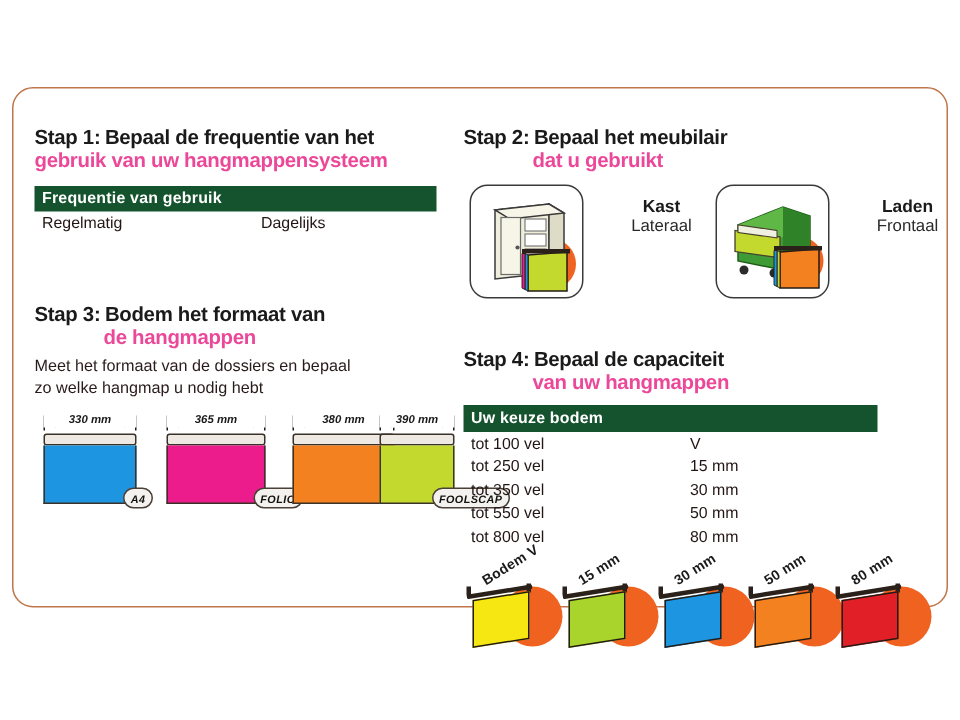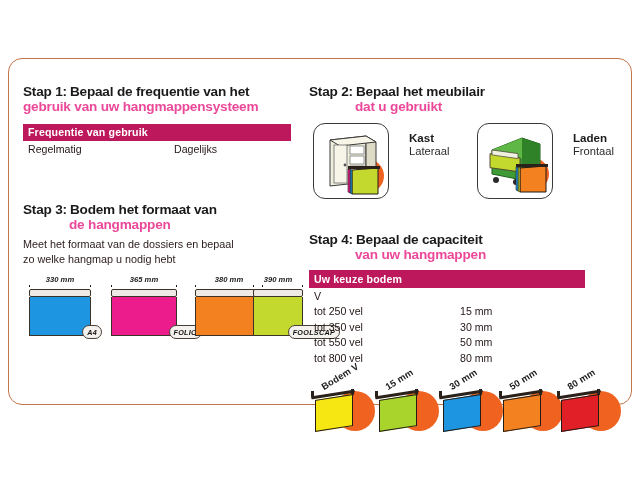--- a/index.html
+++ b/index.html
@@ -48,21 +48,21 @@
     font-size: 13.6px;
     color: #ec4899;
     line-height: 1.12;
     letter-spacing: -0.2px;
   }
   .indent-1 { padding-left: 0px; }
   .indent-2 { padding-left: 46px; }
 
   
   .band {
-    background: #be185d;
+    background: #14532d;
     color: #ffffff;
     font-weight: bold;
     font-size: 10.6px;
     letter-spacing: 0.15px;
     padding: 2.5px 0 3px 5px;
     display: flex;
   }
   .band .c1 { width: 146px; }
   .band .c2 { }
 
@@ -89,22 +89,23 @@
   .furn-box {
     width: 74px; height: 74px;
     border: 1.4px solid #3a3a3a;
     border-radius: 12px;
     background: #ffffff;
     position: relative;
     overflow: hidden;
   }
   .furn-label {
     position: absolute;
-    left: 96px; top: 8px;
+    left: 80px; top: 8px;
     width: 96px;
+    text-align: center;
   }
   .furn-label .t1 { font-weight: bold; font-size: 11.6px; color: #1a1a1a; }
   .furn-label .t2 { font-size: 11.2px; color: #2a2a2a; margin-top: 1px; }
 
   
   .folder-row { position: relative; height: 62px; margin-top: 9px; }
   .folder-item { position: absolute; top: 0; font-style: italic; }
   .dimbar { position: relative; height: 13px; }
   .dimbar .tick {
     position: absolute; top: 1px; width: 1.4px; height: 10px; background: #1a1a1a;
@@ -353,20 +354,21 @@
       <div class="step-head">
         <span class="num">Stap 4:</span><span class="ttl">Bepaal de capaciteit</span>
       </div>
       <div class="head-line2 indent-2">van uw hangmappen</div>
 
       <div style="margin-top:8px;width:276px;">
         <div class="band">
           <span class="c2">Uw keuze bodem</span>
         </div>
         <div class="trow">
+          <span class="c1">tot 100 vel</span>
           <span class="c2">V</span>
         </div>
         <div class="trow">
           <span class="c1">tot 250 vel</span>
           <span class="c2">15 mm</span>
         </div>
         <div class="trow">
           <span class="c1">tot 350 vel</span>
           <span class="c2">30 mm</span>
         </div>

